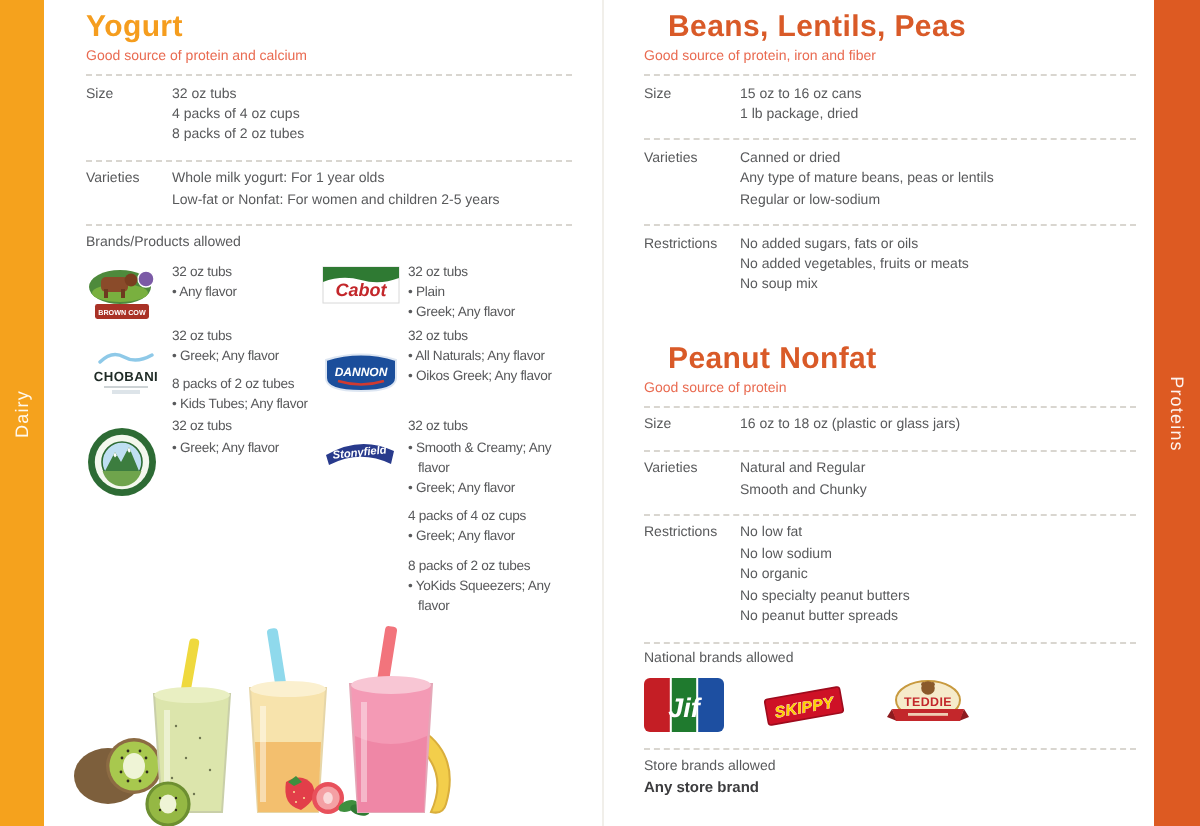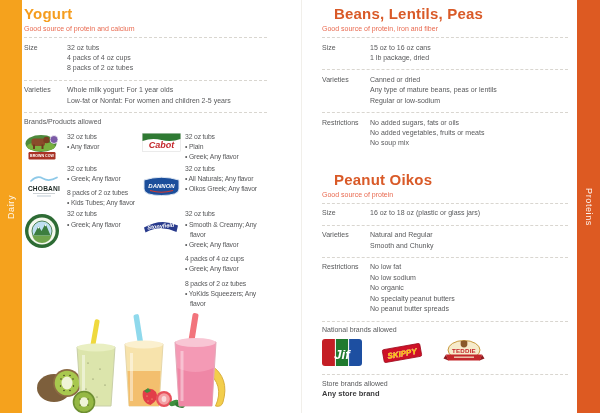--- a/index.html
+++ b/index.html
@@ -17,21 +17,21 @@
     position:absolute;top:50%;left:50%;
     writing-mode:vertical-rl;
     font-size:9px;letter-spacing:.6px;color:rgba(255,255,255,.93);
   }
   .lbl-dairy{transform:translate(-50%,-50%) rotate(180deg);}
   .lbl-proteins{transform:translate(-50%,-50%);}
   .seam{position:absolute;left:301px;top:0;width:1px;height:413px;background:#F1EFEA;}
 
   
   .page{position:absolute;top:5px;}
-  .page-left{left:24px;width:243px;}
+  .page-left{left:43px;width:243px;}
   .page-right{left:322px;width:246px;}
 
   .h1{margin:0 0 3px 0;font-size:15px;font-weight:700;letter-spacing:.2px;}
   .h1-dairy{color:#F59D1E;}
   .h1-prot{color:#D95A28;margin-left:12px;}
   .sub{font-size:7px;color:#E96A50;margin-bottom:5px;}
 
   .row{display:grid;border-top:1px dashed #D9D6D0;padding:4.5px 0 6px;}
   .page-left  .row{grid-template-columns:43px 1fr;}
   .page-right .row{grid-template-columns:48px 1fr;}
@@ -325,21 +325,21 @@
   <div class="row">
     <div class="lab">Restrictions</div>
     <div class="val">
       <div class="line">No added sugars, fats or oils</div>
       <div class="line">No added vegetables, fruits or meats</div>
       <div class="line">No soup mix</div>
     </div>
   </div>
 
 
-  <h1 class="h1 h1-prot section-gap">Peanut Oikos</h1>
+  <h1 class="h1 h1-prot section-gap">Peanut Nonfat</h1>
   <div class="sub">Good source of protein</div>
 
   <div class="row">
     <div class="lab">Size</div>
     <div class="val">
       <div class="line">16 oz to 18 oz (plastic or glass jars)</div>
     </div>
   </div>
 
   <div class="row">

